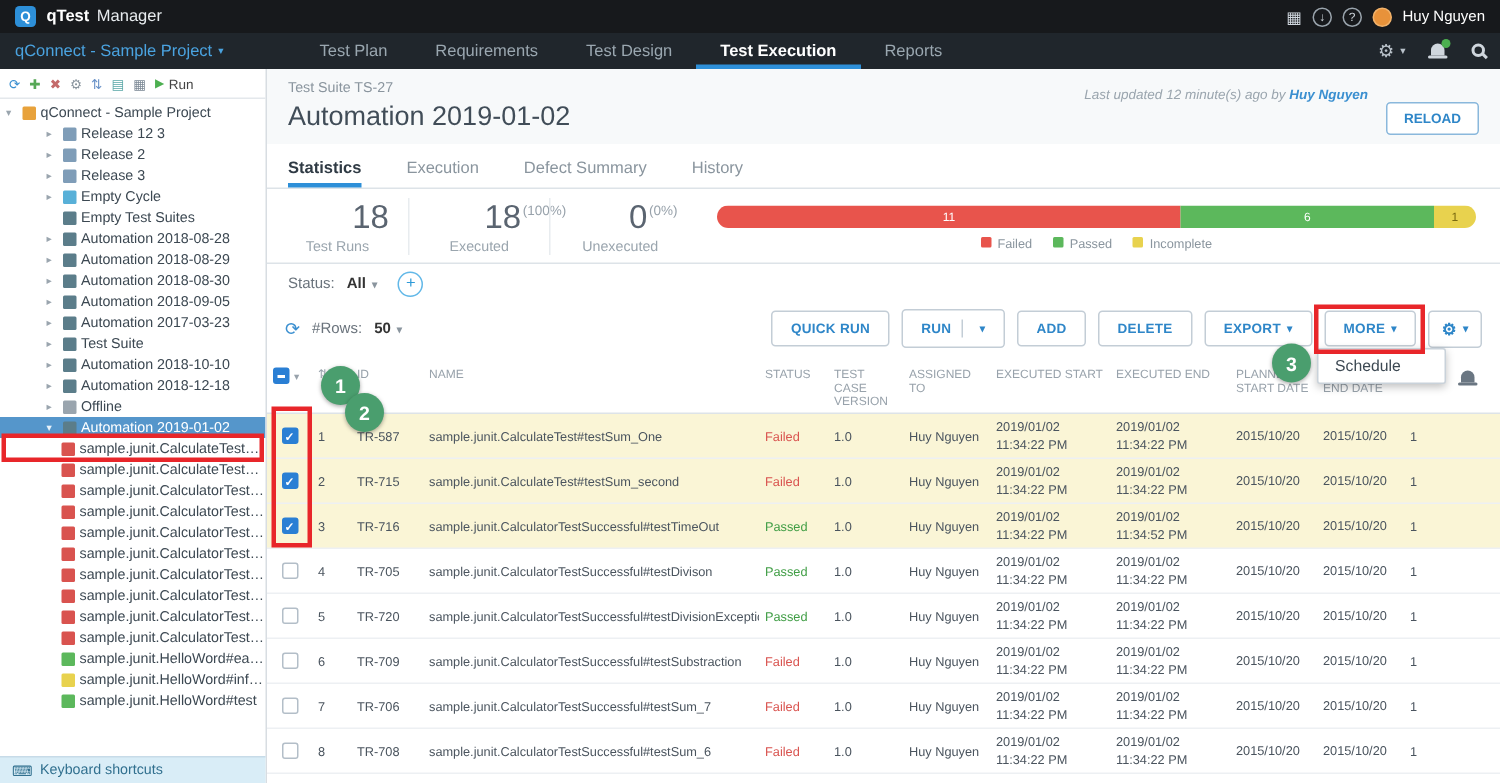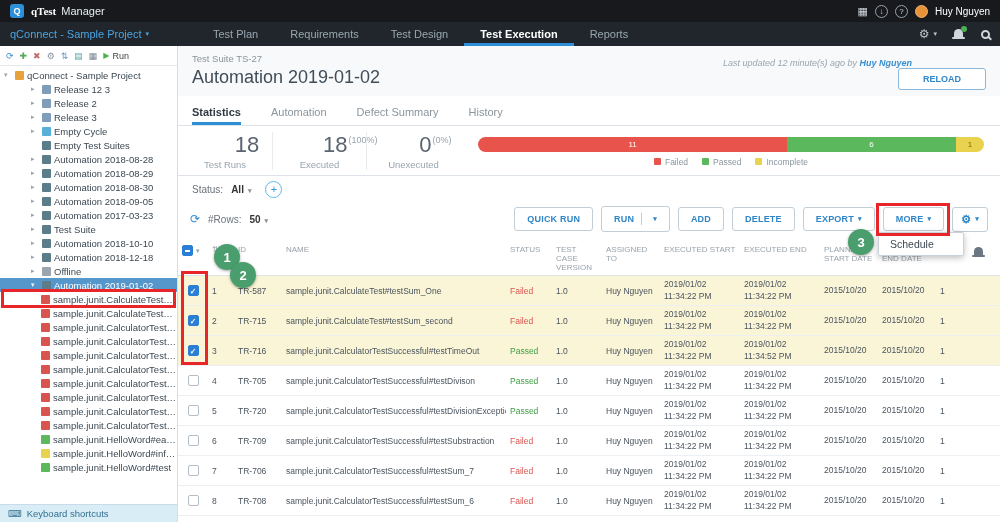--- a/index.html
+++ b/index.html
@@ -4,21 +4,21 @@
 <style>
   * { margin:0; padding:0; box-sizing:border-box; }
   html,body { width:1000px; height:522px; overflow:hidden; }
   body { position:relative; font-family:"Liberation Sans", sans-serif; background:#fff; color:#3c4852; }
   .flex-sp { flex:1; }
   .caret { font-size:7px; color:inherit; margin-left:4px; }
 
   
   .topbar { height:22px; background:#17191c; display:flex; align-items:center; padding:0 10px; gap:7px; }
   .logo-mark { width:14px; height:14px; background:#2d8fd8; border-radius:3px; color:#fff; font-size:9px; font-weight:bold; text-align:center; line-height:14px; }
-  .brand { color:#fff; font-size:11px; font-weight:bold;font-family:Liberation Serif, serif; }
+  .brand { color:#fff; font-size:11px; font-weight:bold; }
   .brand-suffix { color:#e8ecef; font-size:11px; margin-left:-2px; }
   .tb-icon { color:#cfd6dd; font-size:11px; cursor:pointer; }
   .tb-circle { width:13px; height:13px; border:1px solid #9aa4ad; border-radius:50%; color:#cfd6dd; font-size:8px; line-height:11px; text-align:center; cursor:pointer; }
   .avatar { width:13px; height:13px; border-radius:50%; background:#e8923a; border:1px solid #f2b briefly; border:1px solid #f2b26a; }
   .username { color:#fff; font-size:10px; }
 
   
   .navbar { height:24px; background:#20262c; display:flex; align-items:stretch; padding:0 10px; }
   .project-select { color:#4aa3e0; font-size:11px; display:flex; align-items:center; margin-right:48px; cursor:pointer; }
   .nav-items { display:flex; }
@@ -59,21 +59,21 @@
   .tree-item.selected .arrow { color:#e8f2fa; }
   .side-footer { height:18px; background:#d9edf7; border-top:1px solid #c7dbe8; color:#31708f; font-size:9.5px; display:flex; align-items:center; gap:5px; padding:0 8px; flex-shrink:0; cursor:pointer; }
 
   
   .main { position:absolute; left:178px; top:46px; right:0; bottom:0; background:#fff; overflow:hidden; }
   .suite-header { height:50px; padding:7px 14px 0; position:relative; background:#f7f9fa; }
   .breadcrumb { font-size:9.5px; color:#8a959e; }
   .page-title { font-size:18px; font-weight:normal; color:#414d58; margin-top:3px; }
   .updated { position:absolute; right:88px; top:12px; font-size:9px; font-style:italic; color:#9aa5ae; }
   .updated .u-user { color:#3a8fd0; font-weight:bold; }
-  .reload-btn { position:absolute; right:14px; top:22px; background:#fff; border:1px solid #8ab8dc; border-radius:3px; color:#2e86c8; font-size:9px; font-weight:bold; padding:5px 24px; cursor:pointer; font-family:inherit; }
+  .reload-btn { position:absolute; right:14px; top:22px; background:#fff; border:1px solid #8ab8dc; border-radius:3px; color:#2e86c8; font-size:9px; font-weight:bold; padding:5px 11px; cursor:pointer; font-family:inherit; }
 
   .tabs { height:30px; border-bottom:1px solid #dde3e8; display:flex; gap:30px; padding:0 14px; align-items:flex-end; background:#fff; }
   .tab { font-size:11px; color:#8a959e; padding-bottom:7px; cursor:pointer; }
   .tab.active { color:#2f3a44; font-weight:bold; border-bottom:3px solid #2d8fd8; padding-bottom:4px; }
 
   .stats-row { height:50px; border-bottom:1px solid #dde3e8; display:flex; align-items:center; }
   .stat { width:94px; text-align:center; padding:0 6px; }
   .stat + .stat { border-left:1px solid #e8ecef; }
   .stat-value { font-size:22px; color:#5a6470;margin-left:44px; }
   .stat-pct { font-size:9px; color:#98a2ab; vertical-align:9px; margin-left:1px; }
@@ -378,21 +378,21 @@
       <span>Last updated 12 minute(s) ago by</span>
       <span class="u-user">Huy Nguyen</span>
     </div>
     <button class="reload-btn">RELOAD</button>
   </div>
 
   <div class="tabs">
 
       <span class="tab active">Statistics</span>
 
-      <span class="tab">Automation</span>
+      <span class="tab">Execution</span>
 
       <span class="tab">Defect Summary</span>
 
       <span class="tab">History</span>
     </div>
 
   <div class="stats-row">
     <div class="stat">
       <div><span class="stat-value">18</span></div>
       <div class="stat-label">Test Runs</div>

